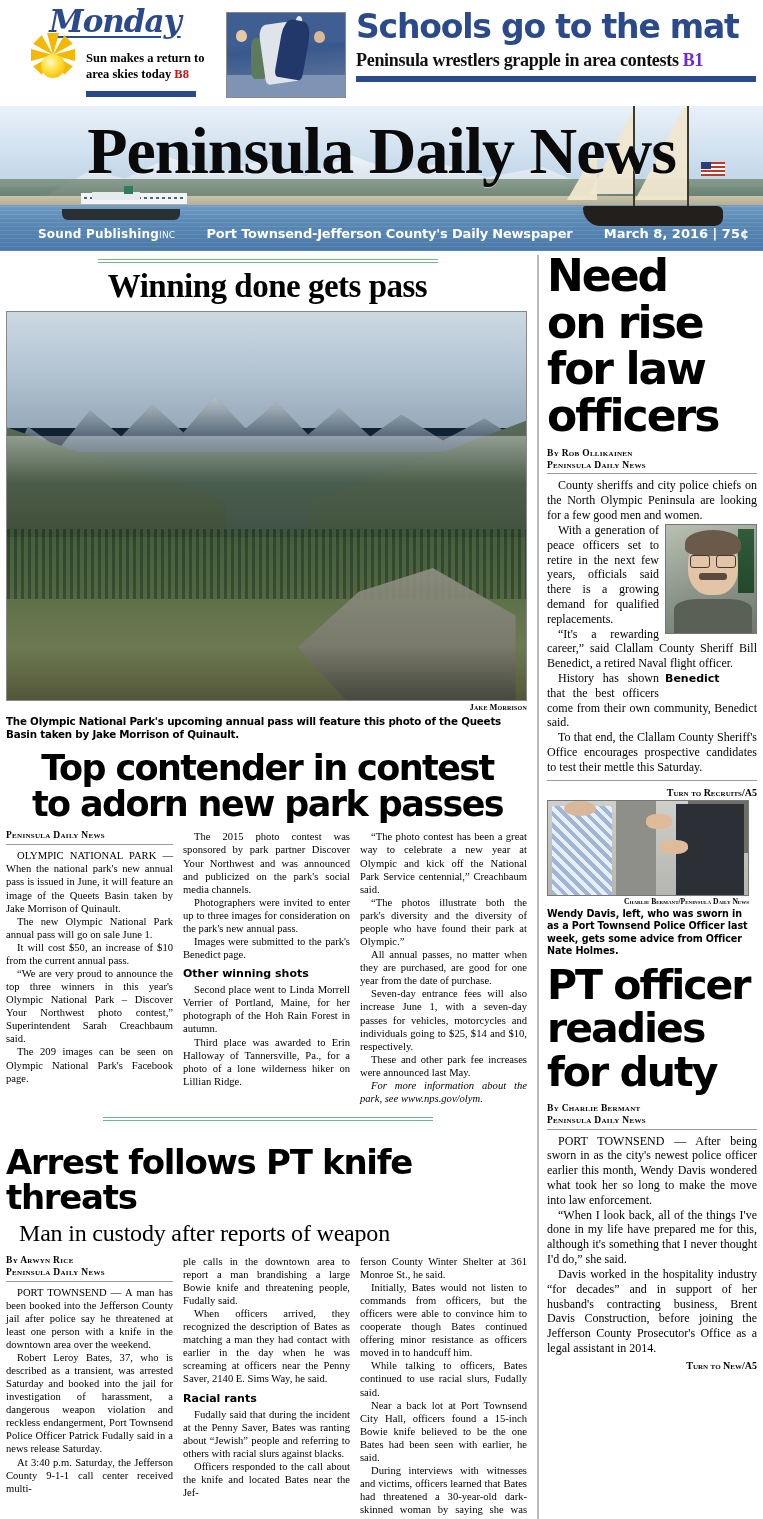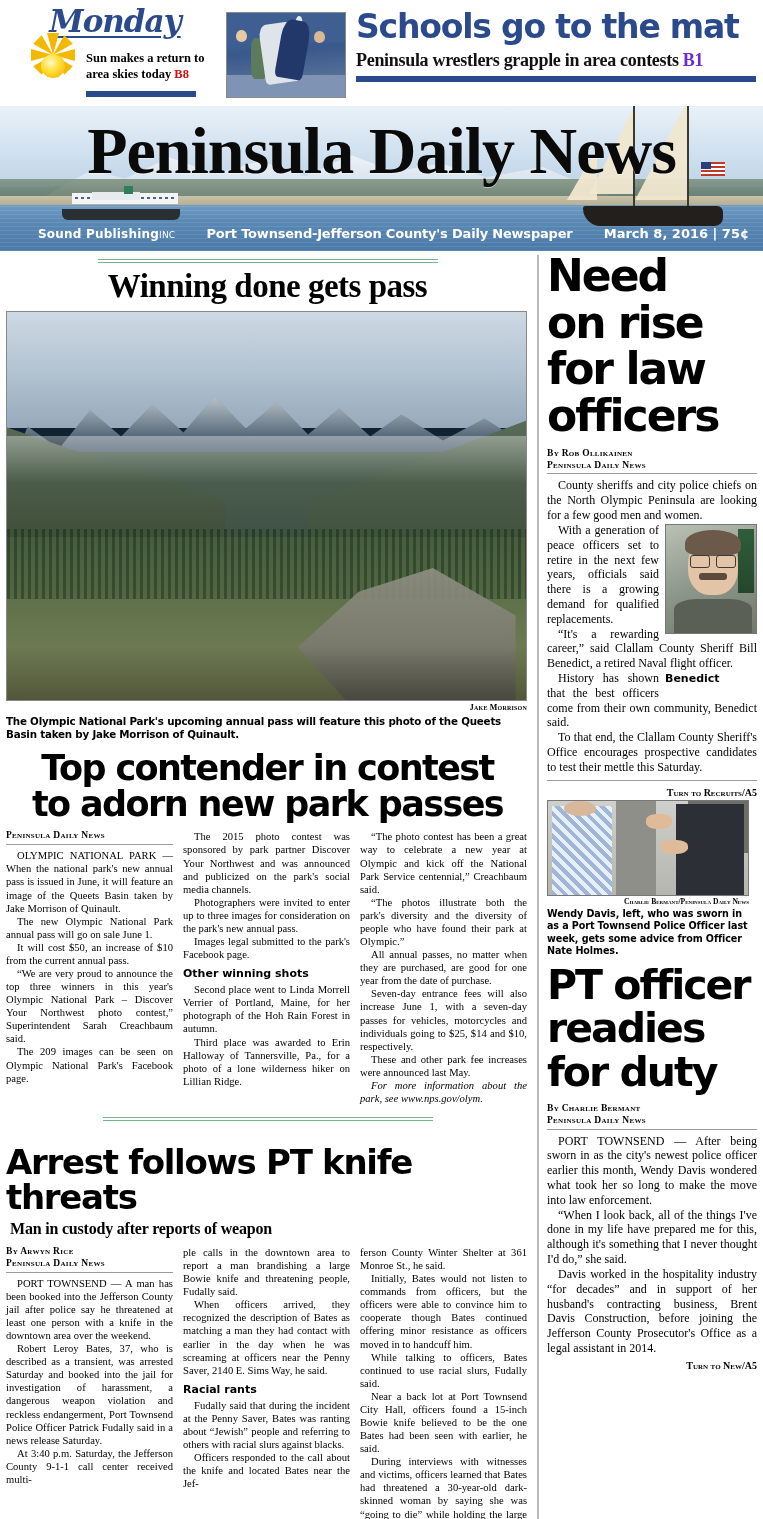--- a/index.html
+++ b/index.html
@@ -258,22 +258,22 @@
     font-weight:bold; font-size:7.6px; text-align:right; width:202px; margin-top:1px; }
   .pt-cut { font-family:"DejaVu Sans", sans-serif; font-weight:bold;
     font-size:9.6px; line-height:1.3; width:202px; margin-top:2px; letter-spacing:-.1px; }
 
   
   .hl-gothic-left {
     font-family:"DejaVu Sans", sans-serif; font-weight:bold;
     font-size:34px; line-height:1.02; letter-spacing:-1.3px; margin:4px 0 6px;
   }
   .deck {
-    font-family:"Liberation Serif", serif; font-size:16px; line-height:1.1;
-    letter-spacing:-.2px; margin:2px 4px 6px;font-weight:bold;
+    font-family:"Liberation Serif", serif; font-size:24px; line-height:1.1;
+    letter-spacing:-.2px; margin:2px 13px 6px;
   }
 </style>
 </head>
 <body>
 
 <div class="page">
 
   <div class="skybox">
 
     <div class="sky-left">
@@ -397,21 +397,21 @@
             <div class="byline-rule"></div>
             <p class="bt">OLYMPIC NATIONAL PARK — When the national park's new annual pass is issued in June, it will feature an image of the Queets Basin taken by Jake Morrison of Quinault.</p>
             <p class="bt">The new Olympic National Park annual pass will go on sale June 1.</p>
             <p class="bt">It will cost $50, an increase of $10 from the current annual pass.</p>
             <p class="bt">“We are very proud to announce the top three winners in this year's Olympic National Park – Discover Your Northwest photo contest,” Superintendent Sarah Creachbaum said.</p>
             <p class="bt">The 209 images can be seen on Olympic National Park's Facebook page.</p>
           </div>
           <div class="c">
             <p class="bt">The 2015 photo contest was sponsored by park partner Discover Your Northwest and was announced and publicized on the park's social media channels.</p>
             <p class="bt">Photographers were invited to enter up to three images for consideration on the park's new annual pass.</p>
-            <p class="bt">Images legal submitted to the park's Facebook page.</p>
+            <p class="bt">Images were submitted to the park's Benedict page.</p>
             <div class="subhead">Other winning shots</div>
             <p class="bt">Second place went to Linda Morrell Verrier of Portland, Maine, for her photograph of the Hoh Rain Forest in autumn.</p>
             <p class="bt">Third place was awarded to Erin Halloway of Tannersville, Pa., for a photo of a lone wilderness hiker on Lillian Ridge.</p>
           </div>
           <div class="c">
             <p class="bt">“The photo contest has been a great way to celebrate a new year at Olympic and kick off the National Park Service centennial,” Creachbaum said.</p>
             <p class="bt">“The photos illustrate both the park's diversity and the diversity of people who have found their park at Olympic.”</p>
             <p class="bt">All annual passes, no matter when they are purchased, are good for one year from the date of purchase.</p>
             <p class="bt">Seven-day entrance fees will also increase June 1, with a seven-day passes for vehicles, motorcycles and individuals going to $25, $14 and $10, respectively.</p>
             <p class="bt">These and other park fee increases were announced last May.</p>

